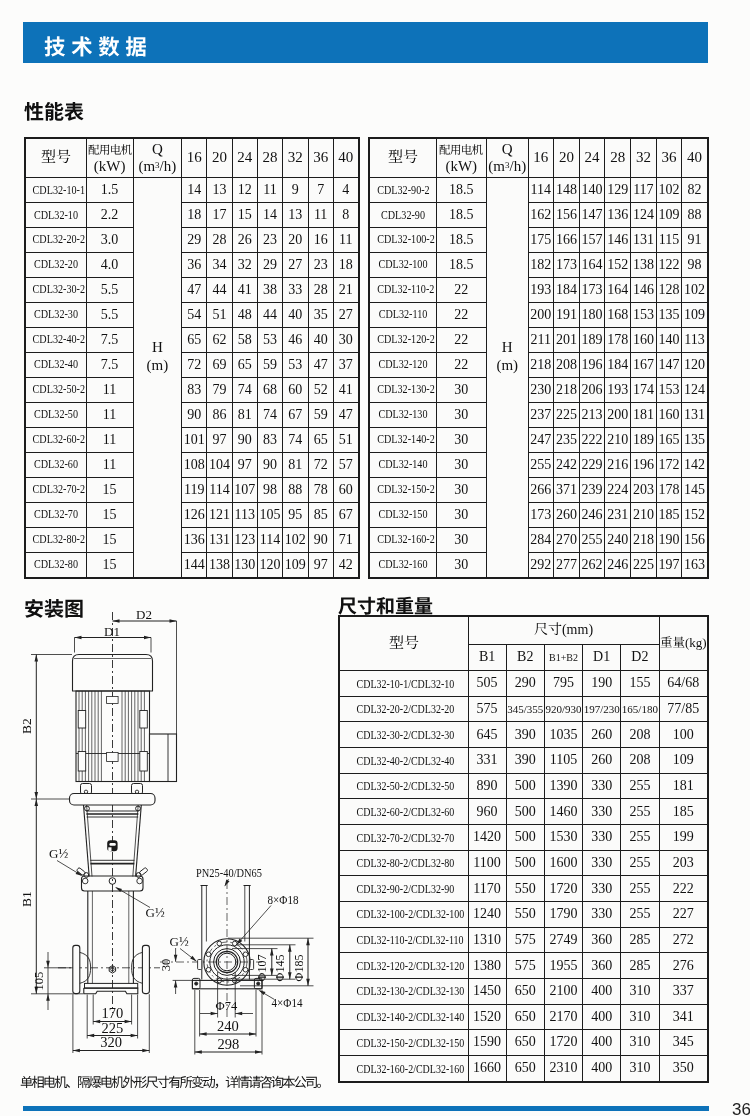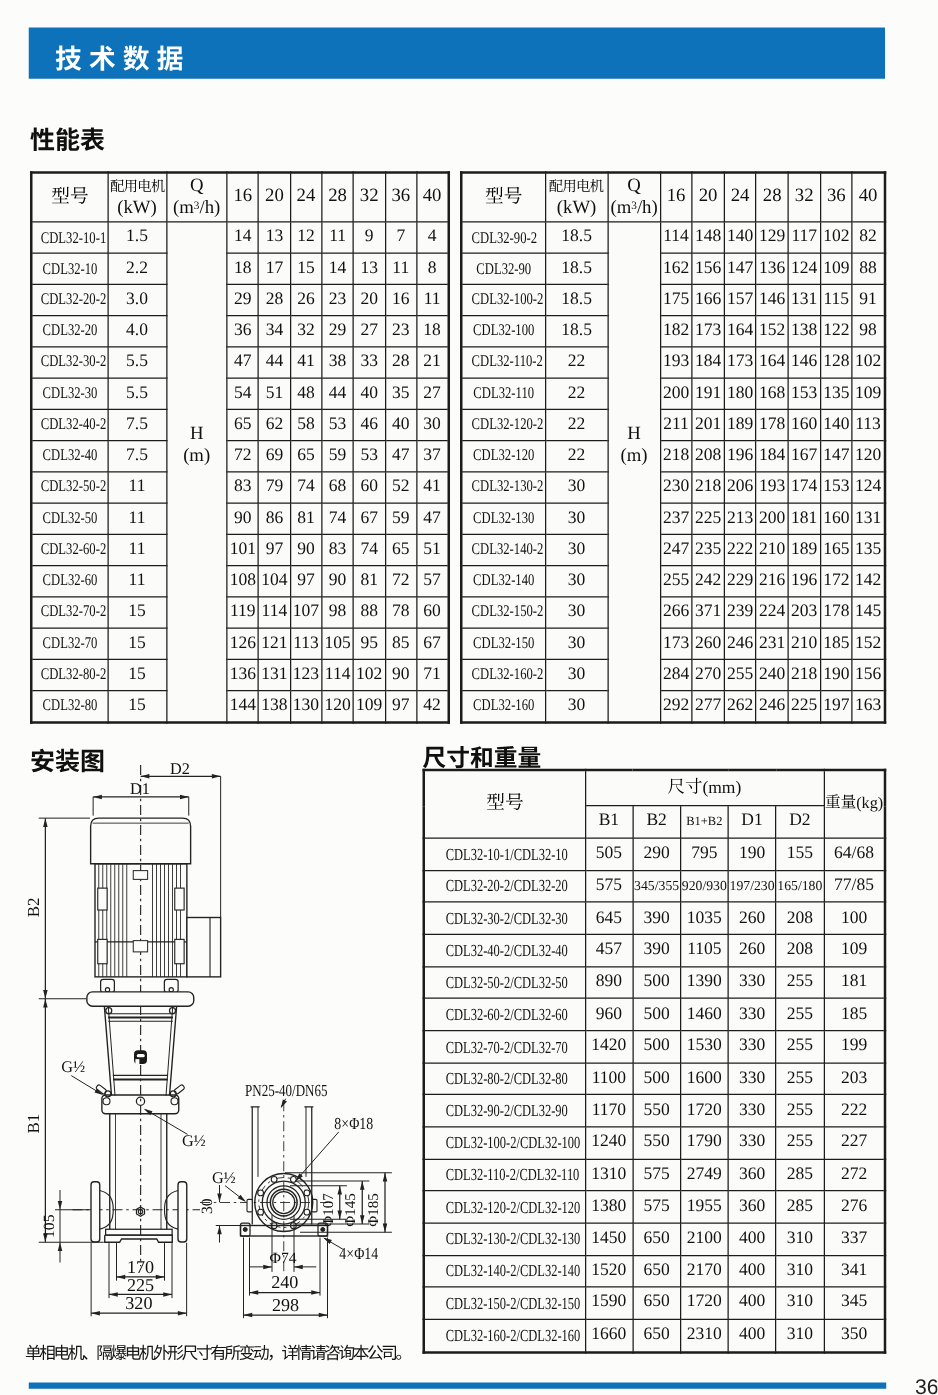--- a/index.html
+++ b/index.html
@@ -592,21 +592,21 @@
         <td class="v">390</td>
         <td class="v">1035</td>
         <td class="v">260</td>
         <td class="v">208</td>
         <td class="v">100</td>
       </tr>
       <tr>
         <td class="mdl2">
           <div class="cxb">CDL32-40-2/CDL32-40</div>
         </td>
-        <td class="v">457</td>
+        <td class="v">331</td>
         <td class="v">390</td>
         <td class="v">1105</td>
         <td class="v">260</td>
         <td class="v">208</td>
         <td class="v">109</td>
       </tr>
       <tr>
         <td class="mdl2">
           <div class="cxb">CDL32-50-2/CDL32-50</div>
         </td>

